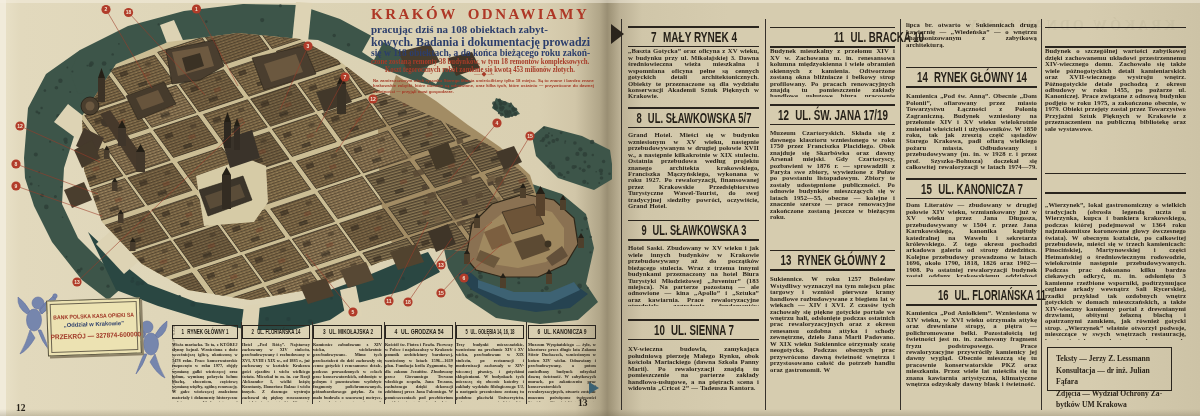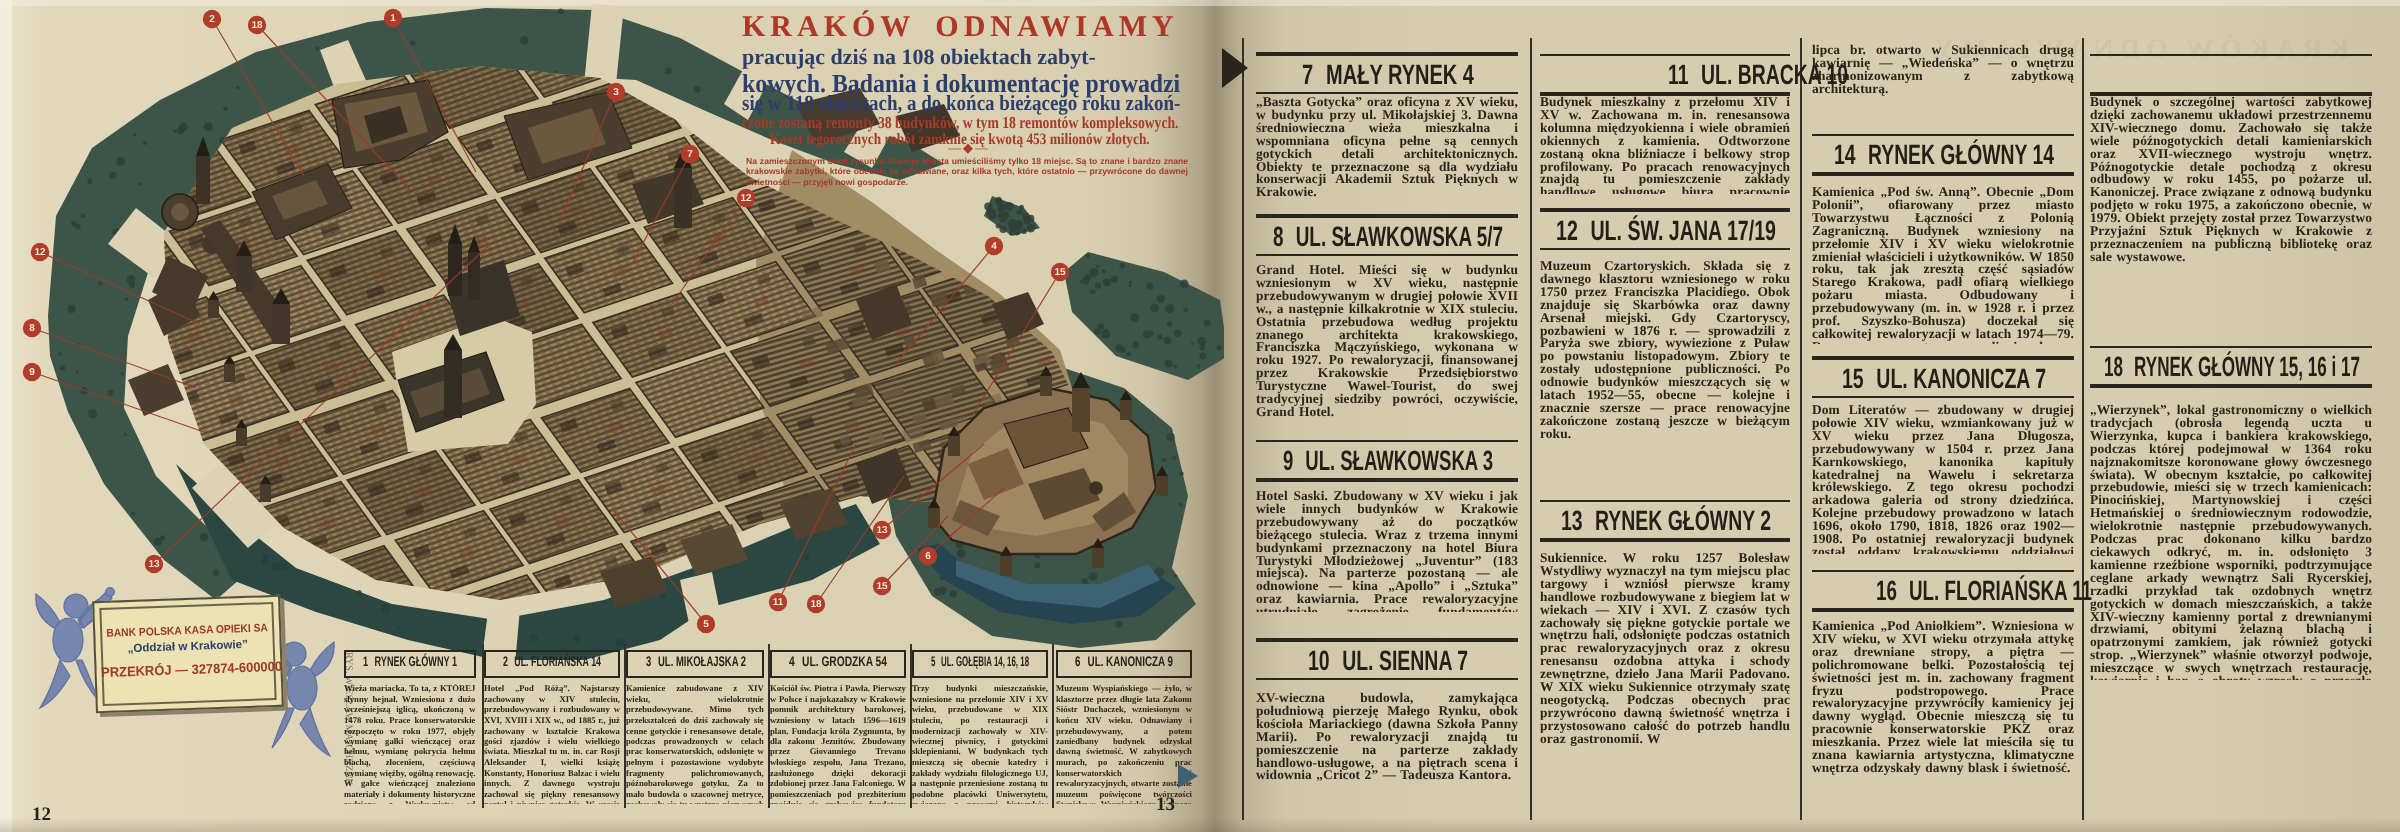--- a/index.html
+++ b/index.html
@@ -922,20 +922,22 @@
     <div class="hr" style="left:906px;top:284.5px;width:131px"></div>
     <div class="chead" style="left:926px;top:288px;width:131px">
       <span class="hsp" style="transform:translateX(-50%) scaleX(0.671)">16<span style="display:inline-block;width:9px"></span>UL. FLORIAŃSKA 11</span>
     </div>
     <div class="hr" style="left:906px;top:304px;width:131px"></div>
     <div class="cbody" style="left:906px;top:310px;width:262px;height:202px">Kamienica „Pod Aniołkiem”. Wzniesiona w XIV wieku, w XVI wieku otrzymała attykę oraz drewniane stropy, a piętra — polichromowane belki. Pozostałością tej świetności jest m. in. zachowany fragment fryzu podstropowego. Prace rewaloryzacyjne przywróciły kamienicy jej dawny wygląd. Obecnie mieszczą się tu pracownie konserwatorskie PKZ oraz mieszkania. Przez wiele lat mieściła się tu znana kawiarnia artystyczna, klimatyczne wnętrza odzyskały dawny blask i świetność.</div>
     <div class="hr" style="left:1045px;top:26.5px;width:141px"></div>
     <div class="hr" style="left:1045px;top:46px;width:141px"></div>
     <div class="cbody" style="left:1045px;top:48px;width:282px;height:208px">Budynek o szczególnej wartości zabytkowej dzięki zachowanemu układowi przestrzennemu XIV-wiecznego domu. Zachowało się także wiele późnogotyckich detali kamieniarskich oraz XVII-wiecznego wystroju wnętrz. Późnogotyckie detale pochodzą z okresu odbudowy w roku 1455, po pożarze ul. Kanoniczej. Prace związane z odnową budynku podjęto w roku 1975, a zakończono obecnie, w 1979. Obiekt przejęty został przez Towarzystwo Przyjaźni Sztuk Pięknych w Krakowie z przeznaczeniem na publiczną bibliotekę oraz sale wystawowe.</div>
     <div class="hr" style="left:1045px;top:172.5px;width:141px"></div>
-    <div class="chead" style="left:1045px;top:176px;width:141px">
-      <span class="hsp" style="transform:translateX(-50%) scaleX(0.610)">18<span style="display:inline-block;width:9px"></span>RYNEK GŁÓWNY 15, 16 i 17</span>
-    </div>
     <div class="hr" style="left:1045px;top:192px;width:141px"></div>
     <div class="cbody" style="left:1045px;top:202px;width:282px;height:276px">„Wierzynek”, lokal gastronomiczny o wielkich tradycjach (obrosła legendą uczta u Wierzynka, kupca i bankiera krakowskiego, podczas której podejmował w 1364 roku najznakomitsze koronowane głowy ówczesnego świata). W obecnym kształcie, po całkowitej przebudowie, mieści się w trzech kamienicach: Pinocińskiej, Martynowskiej i części Hetmańskiej o średniowiecznym rodowodzie, wielokrotnie następnie przebudowywanych. Podczas prac dokonano kilku bardzo ciekawych odkryć, m. in. odsłonięto 3 kamienne rzeźbione wsporniki, podtrzymujące ceglane arkady wewnątrz Sali Rycerskiej, rzadki przykład tak ozdobnych wnętrz gotyckich w domach mieszczańskich, a także XIV-wieczny kamienny portal z drewnianymi drzwiami, obitymi żelazną blachą i opatrzonymi zamkiem, jak również gotycki strop. „Wierzynek” właśnie otworzył podwoje, mieszczące w swych wnętrzach restaurację, kawiarnię i bar, a obroty wzrosły o przeszło 300 procent.</div>
+    <div id="credits">
+      <div>Teksty — Jerzy Z. Lessmann</div>
+      <div>Konsultacja — dr inż. Julian Fąfara</div>
+      <div>Zdjęcia — Wydział Ochrony Za­bytków UM Krakowa</div>
+    </div>
 <div class="pageno" style="left:16px;top:403px;font-size:9.5px">12</div>
 <div class="pageno" style="left:578px;top:398px;font-size:9.5px">13</div>
 <div style="position:absolute;left:589px;top:382px;width:0;height:0;border-left:10px solid #3c6273;border-top:6px solid transparent;border-bottom:6px solid transparent"></div>
 </div>
 </body></html>

